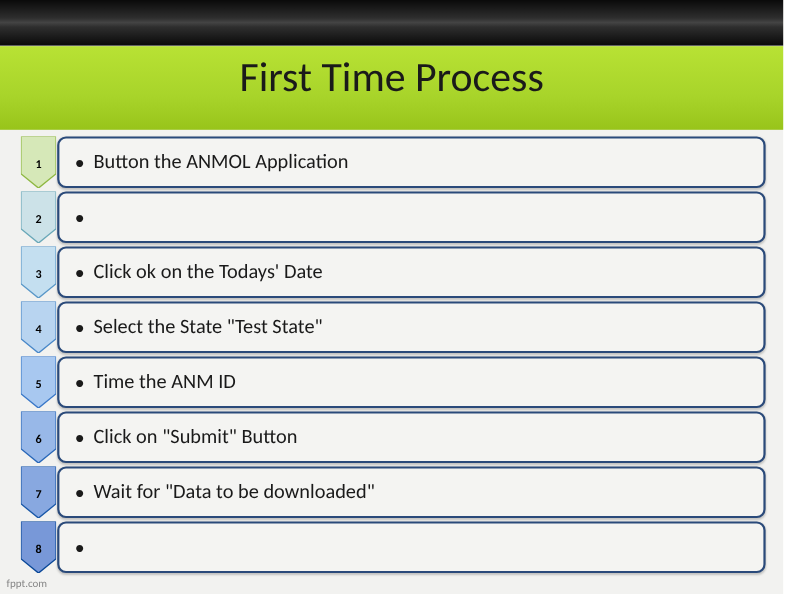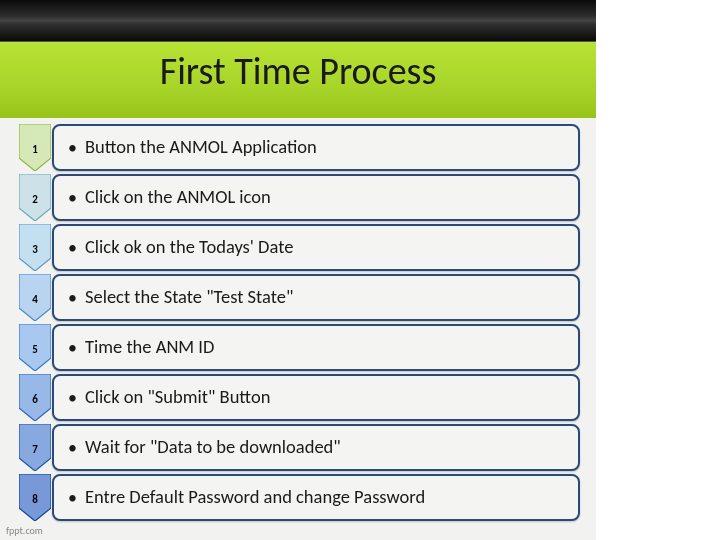--- a/index.html
+++ b/index.html
@@ -1,19 +1,19 @@
 <!DOCTYPE html>
 <html><head>
 <meta charset="utf-8">
 <style>
   * { margin: 0; padding: 0; box-sizing: border-box; }
   html, body { width: 720px; height: 540px; overflow: hidden; font-family: Calibri, Arial, sans-serif; }
   
   .slide {
-    width: 596px;
+    width: 712px;
     height: 540px;
     background: #f2f2f0;
     position: relative;
   }
   
   .header-top {
     position: absolute;
     top: 0;
     left: 0;
     width: 100%;
@@ -143,21 +143,20 @@
         <div class="arrow-badge">
           <div class="arrow-shape">
             <svg viewBox="0 0 32 47" preserveAspectRatio="none">
     <path d="M 0 0 L 32 0 L 32 34 L 16 47 L 0 34 Z" fill="#cce2e8" stroke="#6aa8b8" stroke-width="1.2"></path>
   </svg>
           </div>
           <div class="arrow-num">2</div>
         </div>
         <div class="step-box">
           <span class="bullet">•</span>
-          <span>Click on the ANMOL icon</span>
         </div>
       </div>
       <div class="step-row">
         <div class="arrow-badge">
           <div class="arrow-shape">
             <svg viewBox="0 0 32 47" preserveAspectRatio="none">
     <path d="M 0 0 L 32 0 L 32 34 L 16 47 L 0 34 Z" fill="#c4dff0" stroke="#5a98c8" stroke-width="1.2"></path>
   </svg>
           </div>
           <div class="arrow-num">3</div>
@@ -227,19 +226,18 @@
         <div class="arrow-badge">
           <div class="arrow-shape">
             <svg viewBox="0 0 32 47" preserveAspectRatio="none">
     <path d="M 0 0 L 32 0 L 32 34 L 16 47 L 0 34 Z" fill="#7898d8" stroke="#0a4898" stroke-width="1.2"></path>
   </svg>
           </div>
           <div class="arrow-num">8</div>
         </div>
         <div class="step-box">
           <span class="bullet">•</span>
-          <span>Entre Default Password and change Password</span>
         </div>
       </div>
     </div>
 
   <div class="footer-text">fppt.com</div>
 </div>
 
 </body></html>

